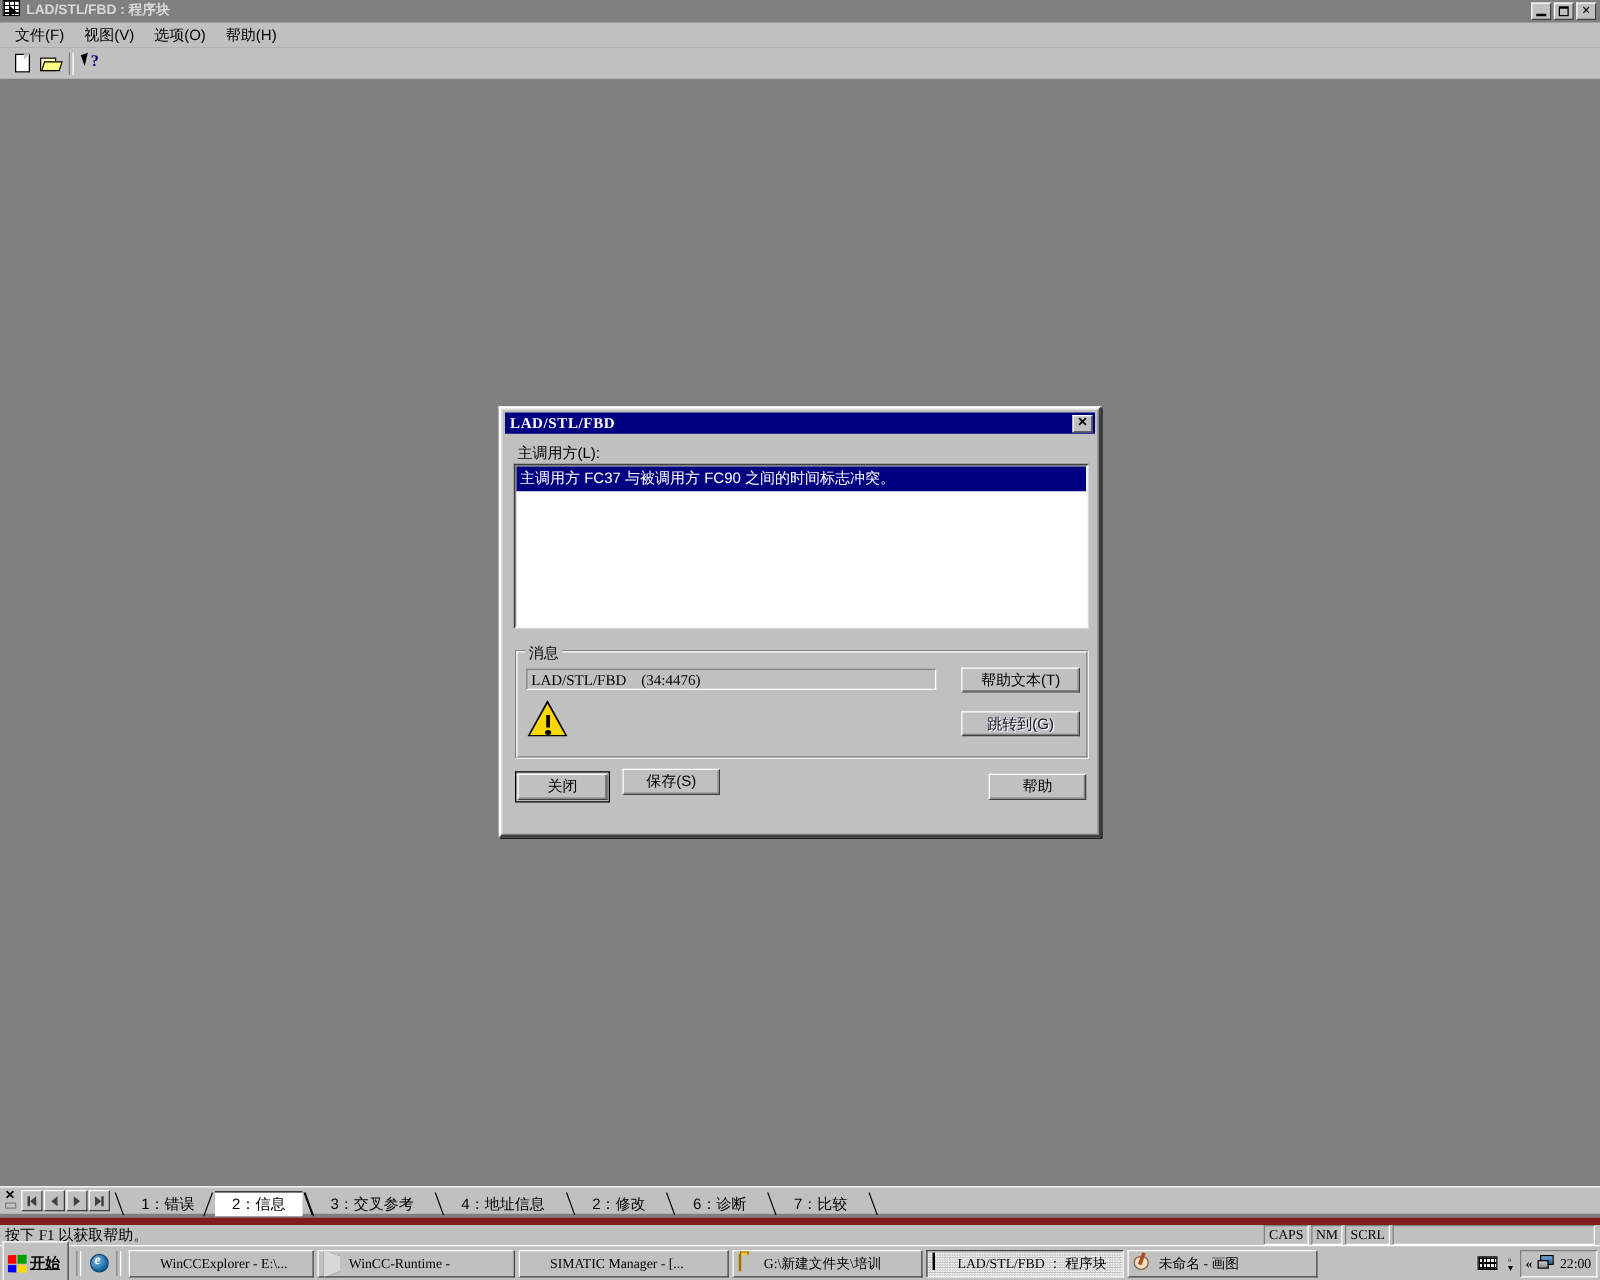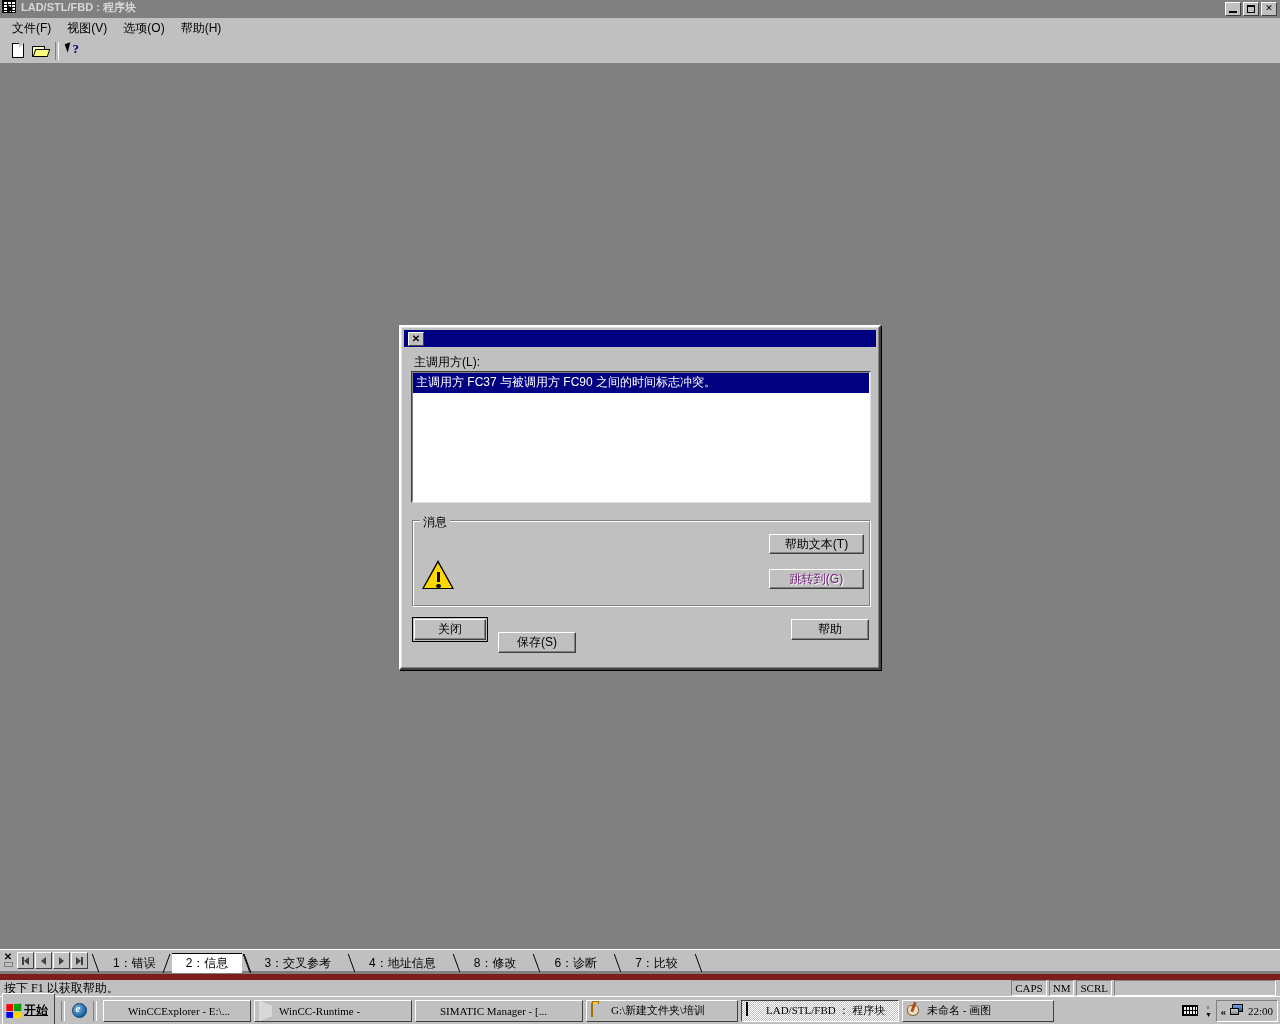--- a/index.html
+++ b/index.html
@@ -463,39 +463,39 @@
     display: flex; align-items: center; justify-content: center;
   }
   .btn::before {
     content: "";
     position: absolute;
     left: 0; top: 0; right: 0; bottom: 0;
     border-right: 1px solid #808080;
     border-bottom: 1px solid #808080;
     pointer-events: none;
   }
-  .btn.disabled { color: #701a75; text-shadow: 1px 1px 0 #ffffff; }
+  .btn.disabled { color: #0f172a; text-shadow: 1px 1px 0 #ffffff; }
   .btn.default {
     outline: 1px solid #000;
     outline-offset: 1px;
   }
 
   .btn-helptext {
     position: absolute;
     left: 357px; top: 20px;
     width: 95px; height: 20px;
   }
   .btn-goto {
     position: absolute;
     left: 357px; top: 55px;
     width: 95px; height: 20px;
   }
 
   .btn-close  { position: absolute; left: 13px;  top: 292px; width: 72px; height: 21px; }
-  .btn-save   { position: absolute; left: 97px;  top: 305px; width: 78px; height: 21px; text-align: right; }
+  .btn-save   { position: absolute; left: 97px;  top: 288px; width: 78px; height: 21px; text-align: right; }
   .btn-help   { position: absolute; left: 390px; top: 292px; width: 78px; height: 21px; }
 
   
   .tabstrip {
     position: absolute;
     left: 0; top: 949px;
     width: 1280px; height: 22px;
     background: #c0c0c0;
     display: flex;
     align-items: center;
@@ -881,37 +881,39 @@
       </span>
     </div>
   </div>
 
   <div class="client"></div>
 
   <div class="dialog">
     <div class="dlg-inner-border"></div>
 
     <div class="dlg-titlebar">
+      <span class="dlg-title-text">LAD/STL/FBD</span>
       <div class="dlg-close">
         <span>✕</span>
       </div>
     </div>
 
     <div class="dlg-label">主调用方(L):</div>
 
     <div class="listbox-outer"></div>
     <div class="listbox">
       <div class="list-item-selected">主调用方 FC37 与被调用方 FC90 之间的时间标志冲突。</div>
     </div>
 
     <div class="groupbox">
       <div class="gb-frame"></div>
       <div class="gb-frame2"></div>
       <div class="gb-title">消息</div>
 
+      <div class="msg-code-field">LAD/STL/FBD    (34:4476)</div>
 
       <div class="warn-icon">
         <span class="warn-tri"></span>
         <span class="warn-tri2"></span>
         <span class="warn-bang"></span>
         <span class="warn-dot"></span>
       </div>
 
 
       <div class="btn btn-helptext">帮助文本(T)</div>
@@ -942,21 +944,21 @@
       <div class="nav-btn">
           <span class="tri-right"></span>
           <span class="bar-v"></span>
         </div>
     </div>
     <div class="tabs-wrap">
       <div class="tab"><span class="slash-left"></span><span>1：错误</span></div>
       <div class="tab active"><span>2：信息</span></div>
       <div class="tab"><span class="slash-left"></span><span>3：交叉参考</span></div>
       <div class="tab"><span class="slash-left"></span><span>4：地址信息</span></div>
-      <div class="tab"><span class="slash-left"></span><span>8：修改</span></div>
+      <div class="tab"><span class="slash-left"></span><span>2：修改</span></div>
       <div class="tab"><span class="slash-left"></span><span>6：诊断</span></div>
       <div class="tab"><span class="slash-left"></span><span>7：比较</span></div>
       <div class="tab">
           <span class="slash-left"></span>
         </div>
     </div>
   </div>
 
   <div class="statusbar">
     <span class="status-text">按下 F1 以获取帮助。</span>

